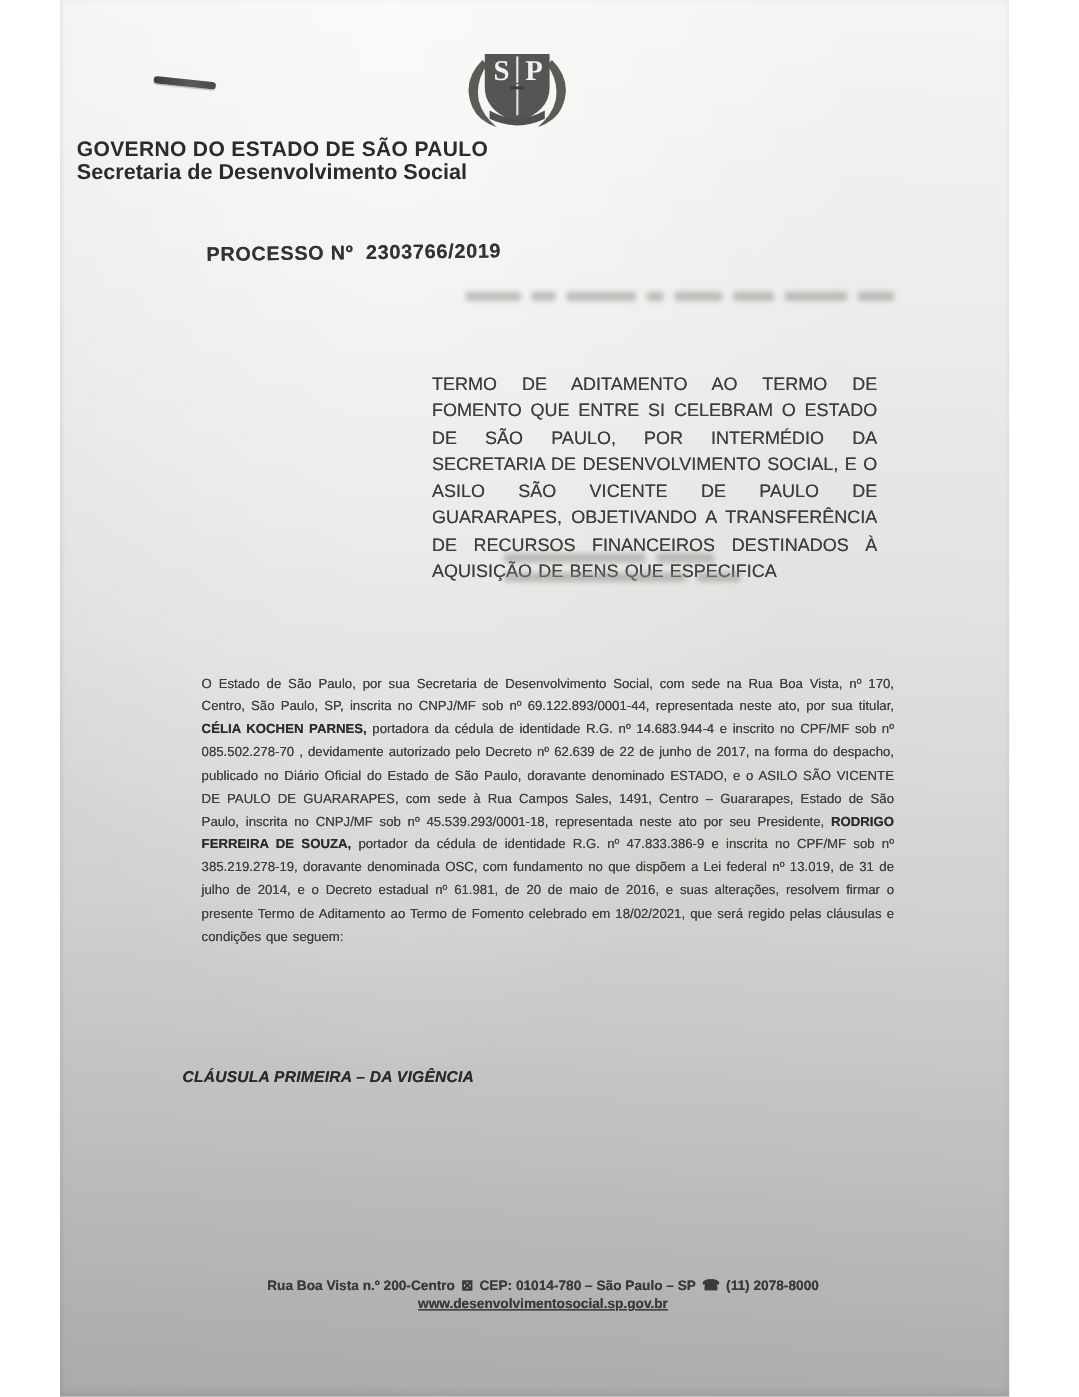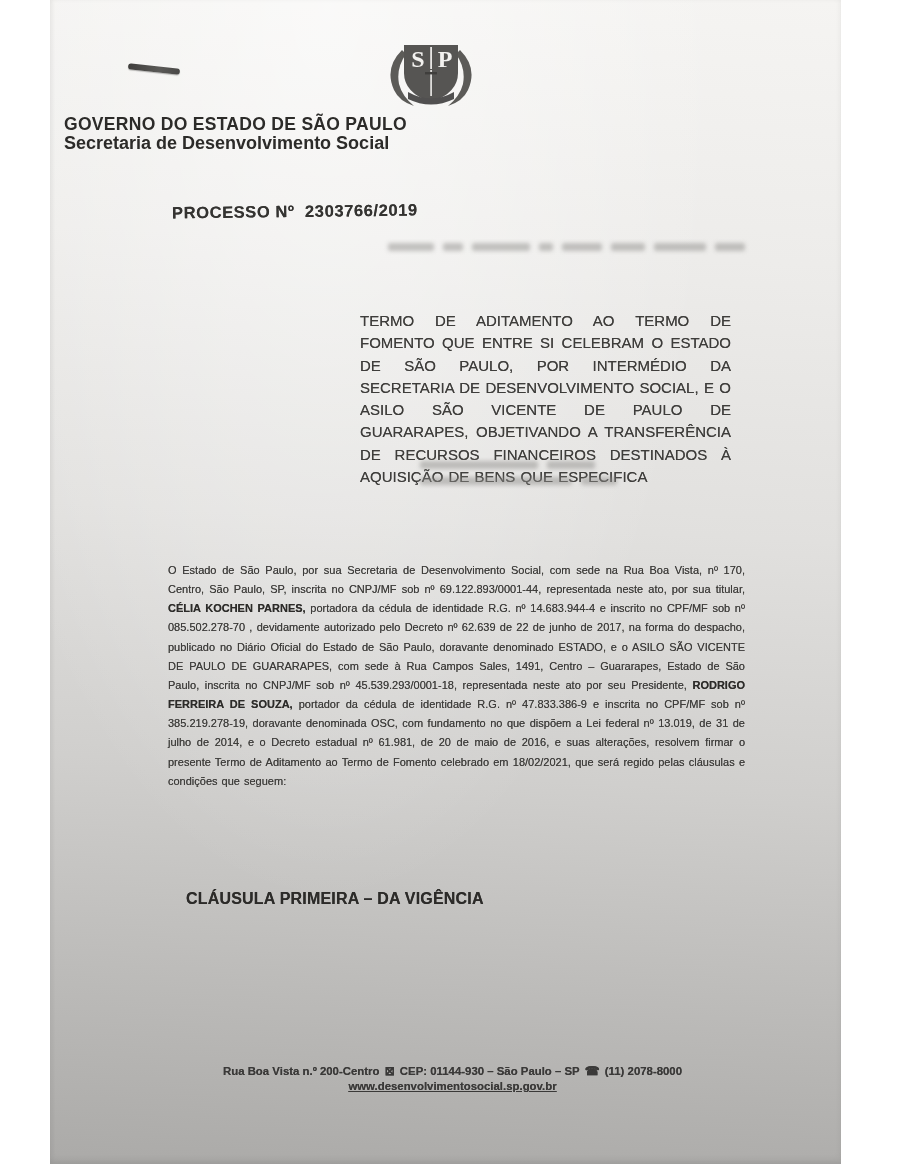--- a/index.html
+++ b/index.html
@@ -40,23 +40,24 @@
     font-size:15px;line-height:22.3px;text-align:justify;
     color:#3e3d3b;text-shadow:0 0 0.5px rgba(62,61,59,0.8);word-spacing:1px;margin-top:43px;
   }
   .main-para{
     position:absolute;left:118px;top:550px;width:577px;
     font-size:11px;line-height:19.15px;text-align:justify;
     color:#3e3d3b;text-shadow:0 0 0.5px rgba(62,61,59,0.8);word-spacing:1px;
   }
   .main-para b, .clause-heading{color:#2c2b29;}
   .clause-heading{
-    position:absolute;left:136px;top:890px;
-    font-size:16px;font-weight:bold;letter-spacing:0.2px;
+    position:absolute;left:102px;top:890px;
+    font-size:13px;font-weight:bold;letter-spacing:0.2px;
     text-shadow:0 0 0.5px rgba(44,43,41,0.8);
+    font-style:italic;
   }
   .clause-para{
     position:absolute;left:118px;top:921px;width:577px;
     font-size:14.7px;line-height:22.4px;text-align:justify;
     color:#3e3d3b;text-shadow:0 0 0.5px rgba(62,61,59,0.8);word-spacing:1px;
   }
   .doc-footer{
     position:absolute;left:14px;right:0;top:1064px;text-align:center;
     font-size:11.4px;font-weight:bold;color:#3a3938;line-height:15px;
     text-shadow:0 0 0.4px rgba(58,57,56,0.8);
@@ -102,19 +103,19 @@
   </div>
 
   <p class="main-para"><span>O Estado de São Paulo, por sua Secretaria de Desenvolvimento Social, com sede na Rua Boa Vista, nº 170, Centro, São Paulo, SP, inscrita no CNPJ/MF sob nº 69.122.893/0001-44, representada neste ato, por sua titular, </span><b>CÉLIA KOCHEN PARNES,</b><span> portadora da cédula de identidade R.G. nº 14.683.944-4 e inscrito no CPF/MF sob nº 085.502.278-70 , devidamente autorizado pelo Decreto nº 62.639 de 22 de junho de 2017, na forma do despacho, publicado no Diário Oficial do Estado de São Paulo, doravante denominado ESTADO, e o ASILO SÃO VICENTE DE PAULO DE GUARARAPES, com sede à Rua Campos Sales, 1491, Centro – Guararapes, Estado de São Paulo, inscrita no CNPJ/MF sob nº 45.539.293/0001-18, representada neste ato por seu Presidente, </span><b>RODRIGO FERREIRA DE SOUZA,</b><span> portador da cédula de identidade R.G. nº 47.833.386-9 e inscrita no CPF/MF sob nº 385.219.278-19, doravante denominada OSC, com fundamento no que dispõem a Lei federal nº 13.019, de 31 de julho de 2014, e o Decreto estadual nº 61.981, de 20 de maio de 2016, e suas alterações, resolvem firmar o presente Termo de Aditamento ao Termo de Fomento celebrado em 18/02/2021, que será regido pelas cláusulas e condições que seguem:</span></p>
 
   <div class="clause-heading">CLÁUSULA PRIMEIRA – DA VIGÊNCIA</div>
 
 
   <div class="doc-footer">
     <div><span>Rua Boa Vista n.º 200-Centro</span>
       <span class="icon">⊠</span>
-      <span>CEP: 01144-930 – São Paulo – SP</span>
+      <span>CEP: 01014-780 – São Paulo – SP</span>
       <span class="icon">☎</span>
       <span>(11) 2078-8000</span></div>
     <div class="website">www.desenvolvimentosocial.sp.gov.br</div>
   </div>
 
 </div>
 
 </body></html>

